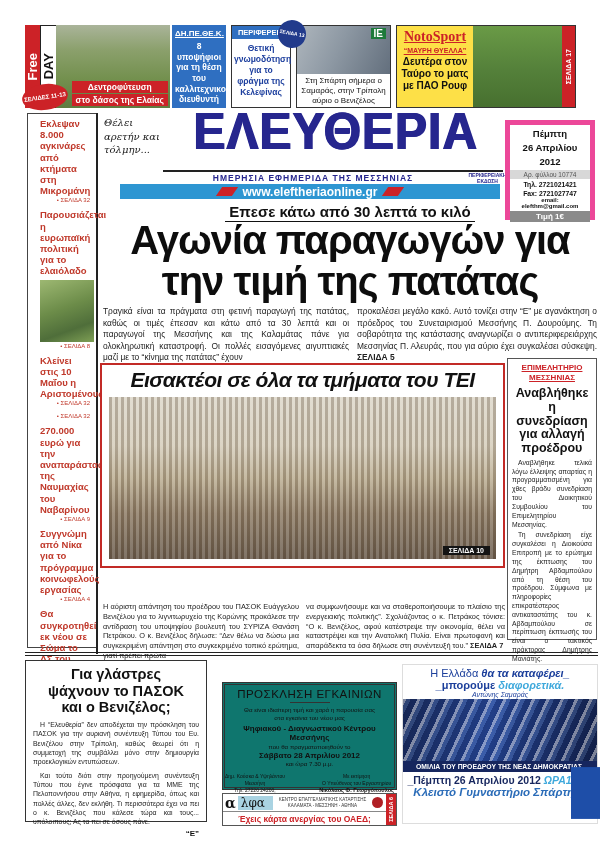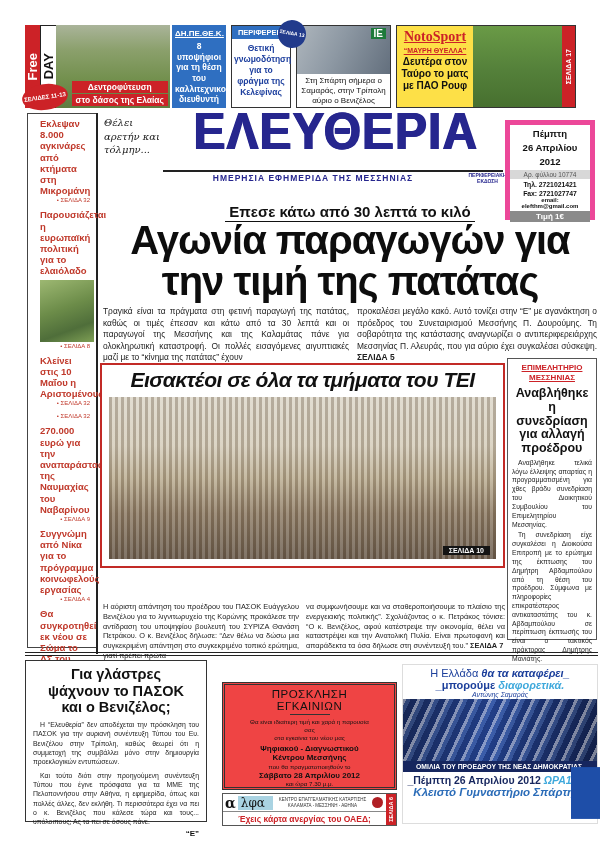--- a/index.html
+++ b/index.html
@@ -108,21 +108,21 @@
   .petcol.c2{left:306px;width:199px;}
   .hrule-bottom{left:25px;top:652px;width:573px;border-top:1px solid #222;border-bottom:1px solid #222;height:2px;}
   
   .pasok{left:25px;top:660px;width:182px;height:162px;border:1px solid #333;box-sizing:border-box;
          padding:5px 7px;background:#fff;}
   .pasok .t{text-align:center;font-weight:bold;font-size:14.5px;line-height:1.15;}
   .pasok p{font-size:6.9px;line-height:1.35;margin:4px 0 0;text-indent:7px;color:#222;}
   .pasok .sig{text-align:right;font-weight:bold;font-size:8px;margin-top:3px;}
   
   .invite{left:222px;top:682px;width:175px;height:108px;border:3px double #333;box-sizing:border-box;
-          text-align:center;background:#ef4444;padding:3px 20px;}
+          text-align:center;background:#0f766e;padding:3px 0;}
   .invite .t{font-size:11.5px;letter-spacing:0.5px;}
   .invite .t-ul{width:40px;border-top:1px solid #333;margin:2px auto 3px;}
   .invite .s{font-size:6.2px;line-height:1.3;}
   .invite .nm{font-size:8px;font-weight:bold;margin:2px 0 1px;}
   .invite .dt{font-size:8px;font-weight:bold;}
   .invite .foot{display:flex;justify-content:space-between;margin-top:5px;font-size:5px;line-height:1.35;}
   .invite .foot .r b{font-size:5.6px;}
   
   .alpha{left:222px;top:793px;width:175px;height:33px;border:1px solid #555;box-sizing:border-box;
          background:#fff;display:flex;}
@@ -203,20 +203,25 @@
     <div class="strip">
         <span class="vtext">ΣΕΛΙΔΑ 17</span>
       </div>
   </div>
 
   <div class="abs motto">Θέλει αρετήν και τόλμην...</div>
   <div class="abs logo">ΕΛΕΥΘΕΡΙΑ</div>
   <div class="abs subrule"></div>
   <div class="abs subtitle">ΗΜΕΡΗΣΙΑ ΕΦΗΜΕΡΙΔΑ ΤΗΣ ΜΕΣΣΗΝΙΑΣ</div>
   <div class="abs edition">ΠΕΡΙΦΕΡΕΙΑΚΗ ΕΚΔΟΣΗ</div>
+  <div class="abs webbar">
+    <span class="slash"></span>
+    <span>www.eleftheriaonline.gr</span>
+    <span class="slash"></span>
+  </div>
 
   <div class="abs datebox">
     <div class="d1">Πέμπτη</div>
     <div class="d1">26 Απριλίου</div>
     <div class="d1">2012</div>
     <div class="issue">Αρ. φύλλου 10774</div>
     <div class="tel">Τηλ. 2721021421</div>
     <div class="tel">Fax: 2721027747</div>
     <div class="mail">email:</div>
     <div class="mail">elefthm@gmail.com</div>

